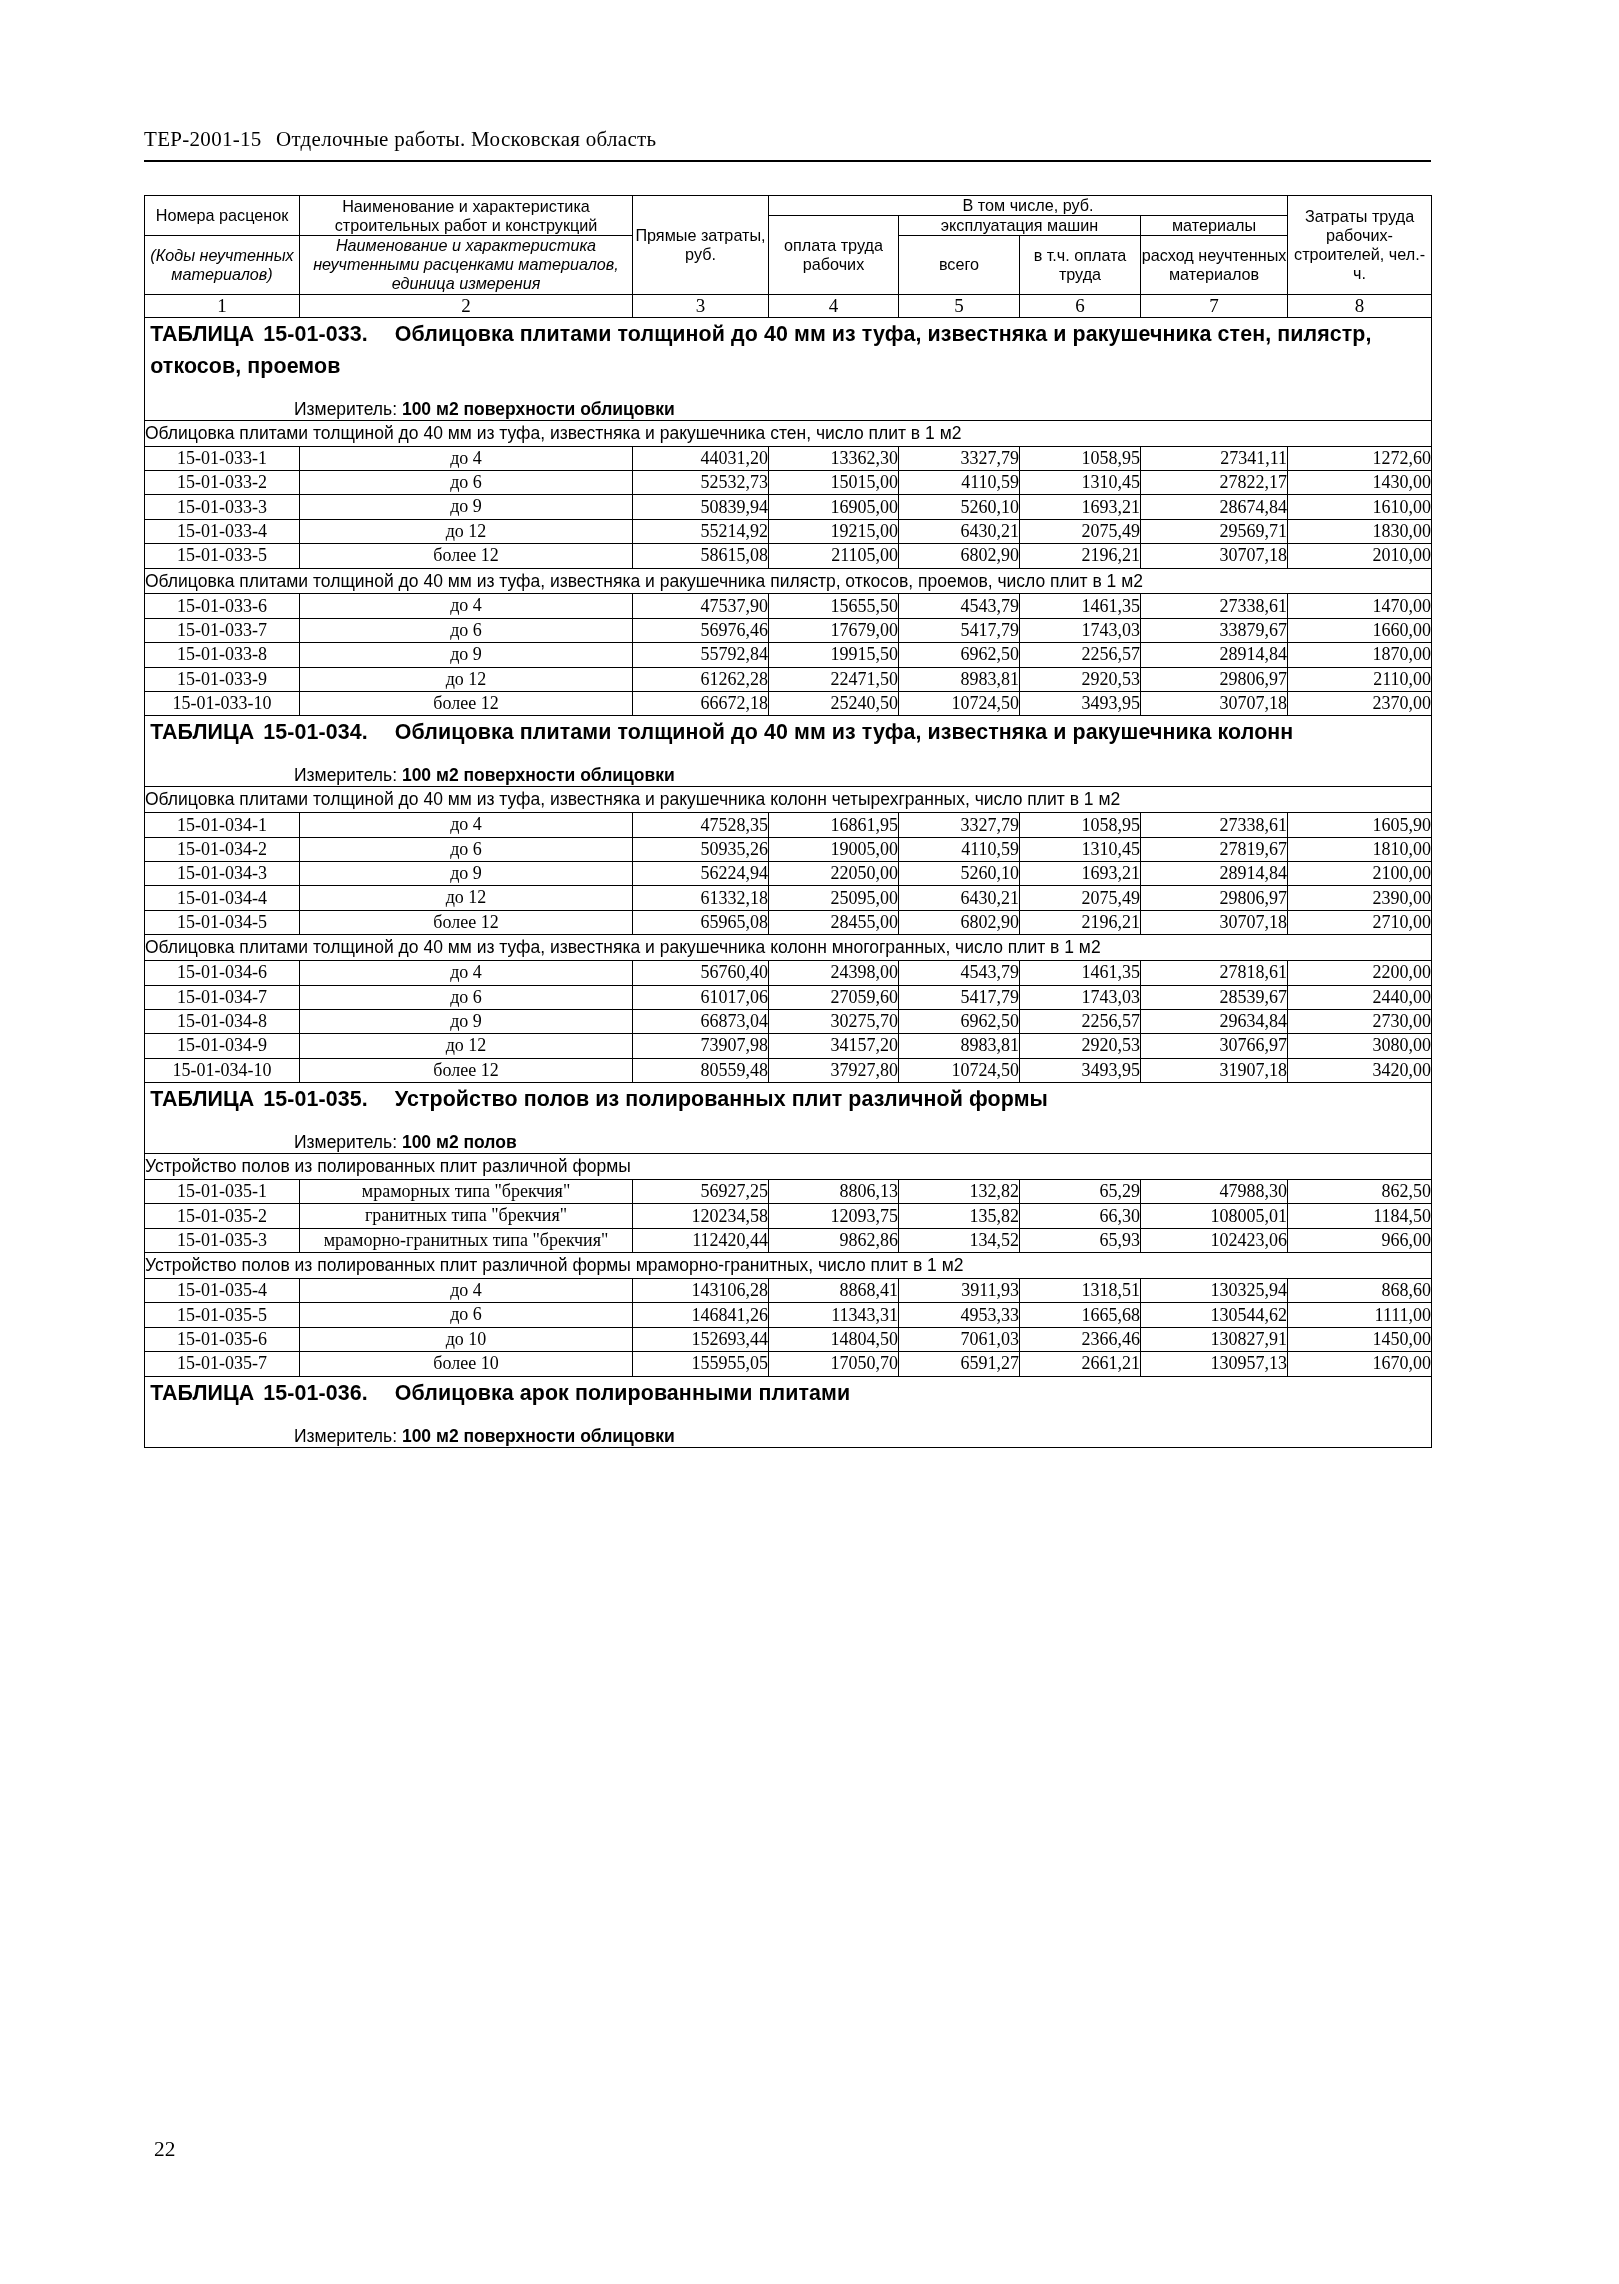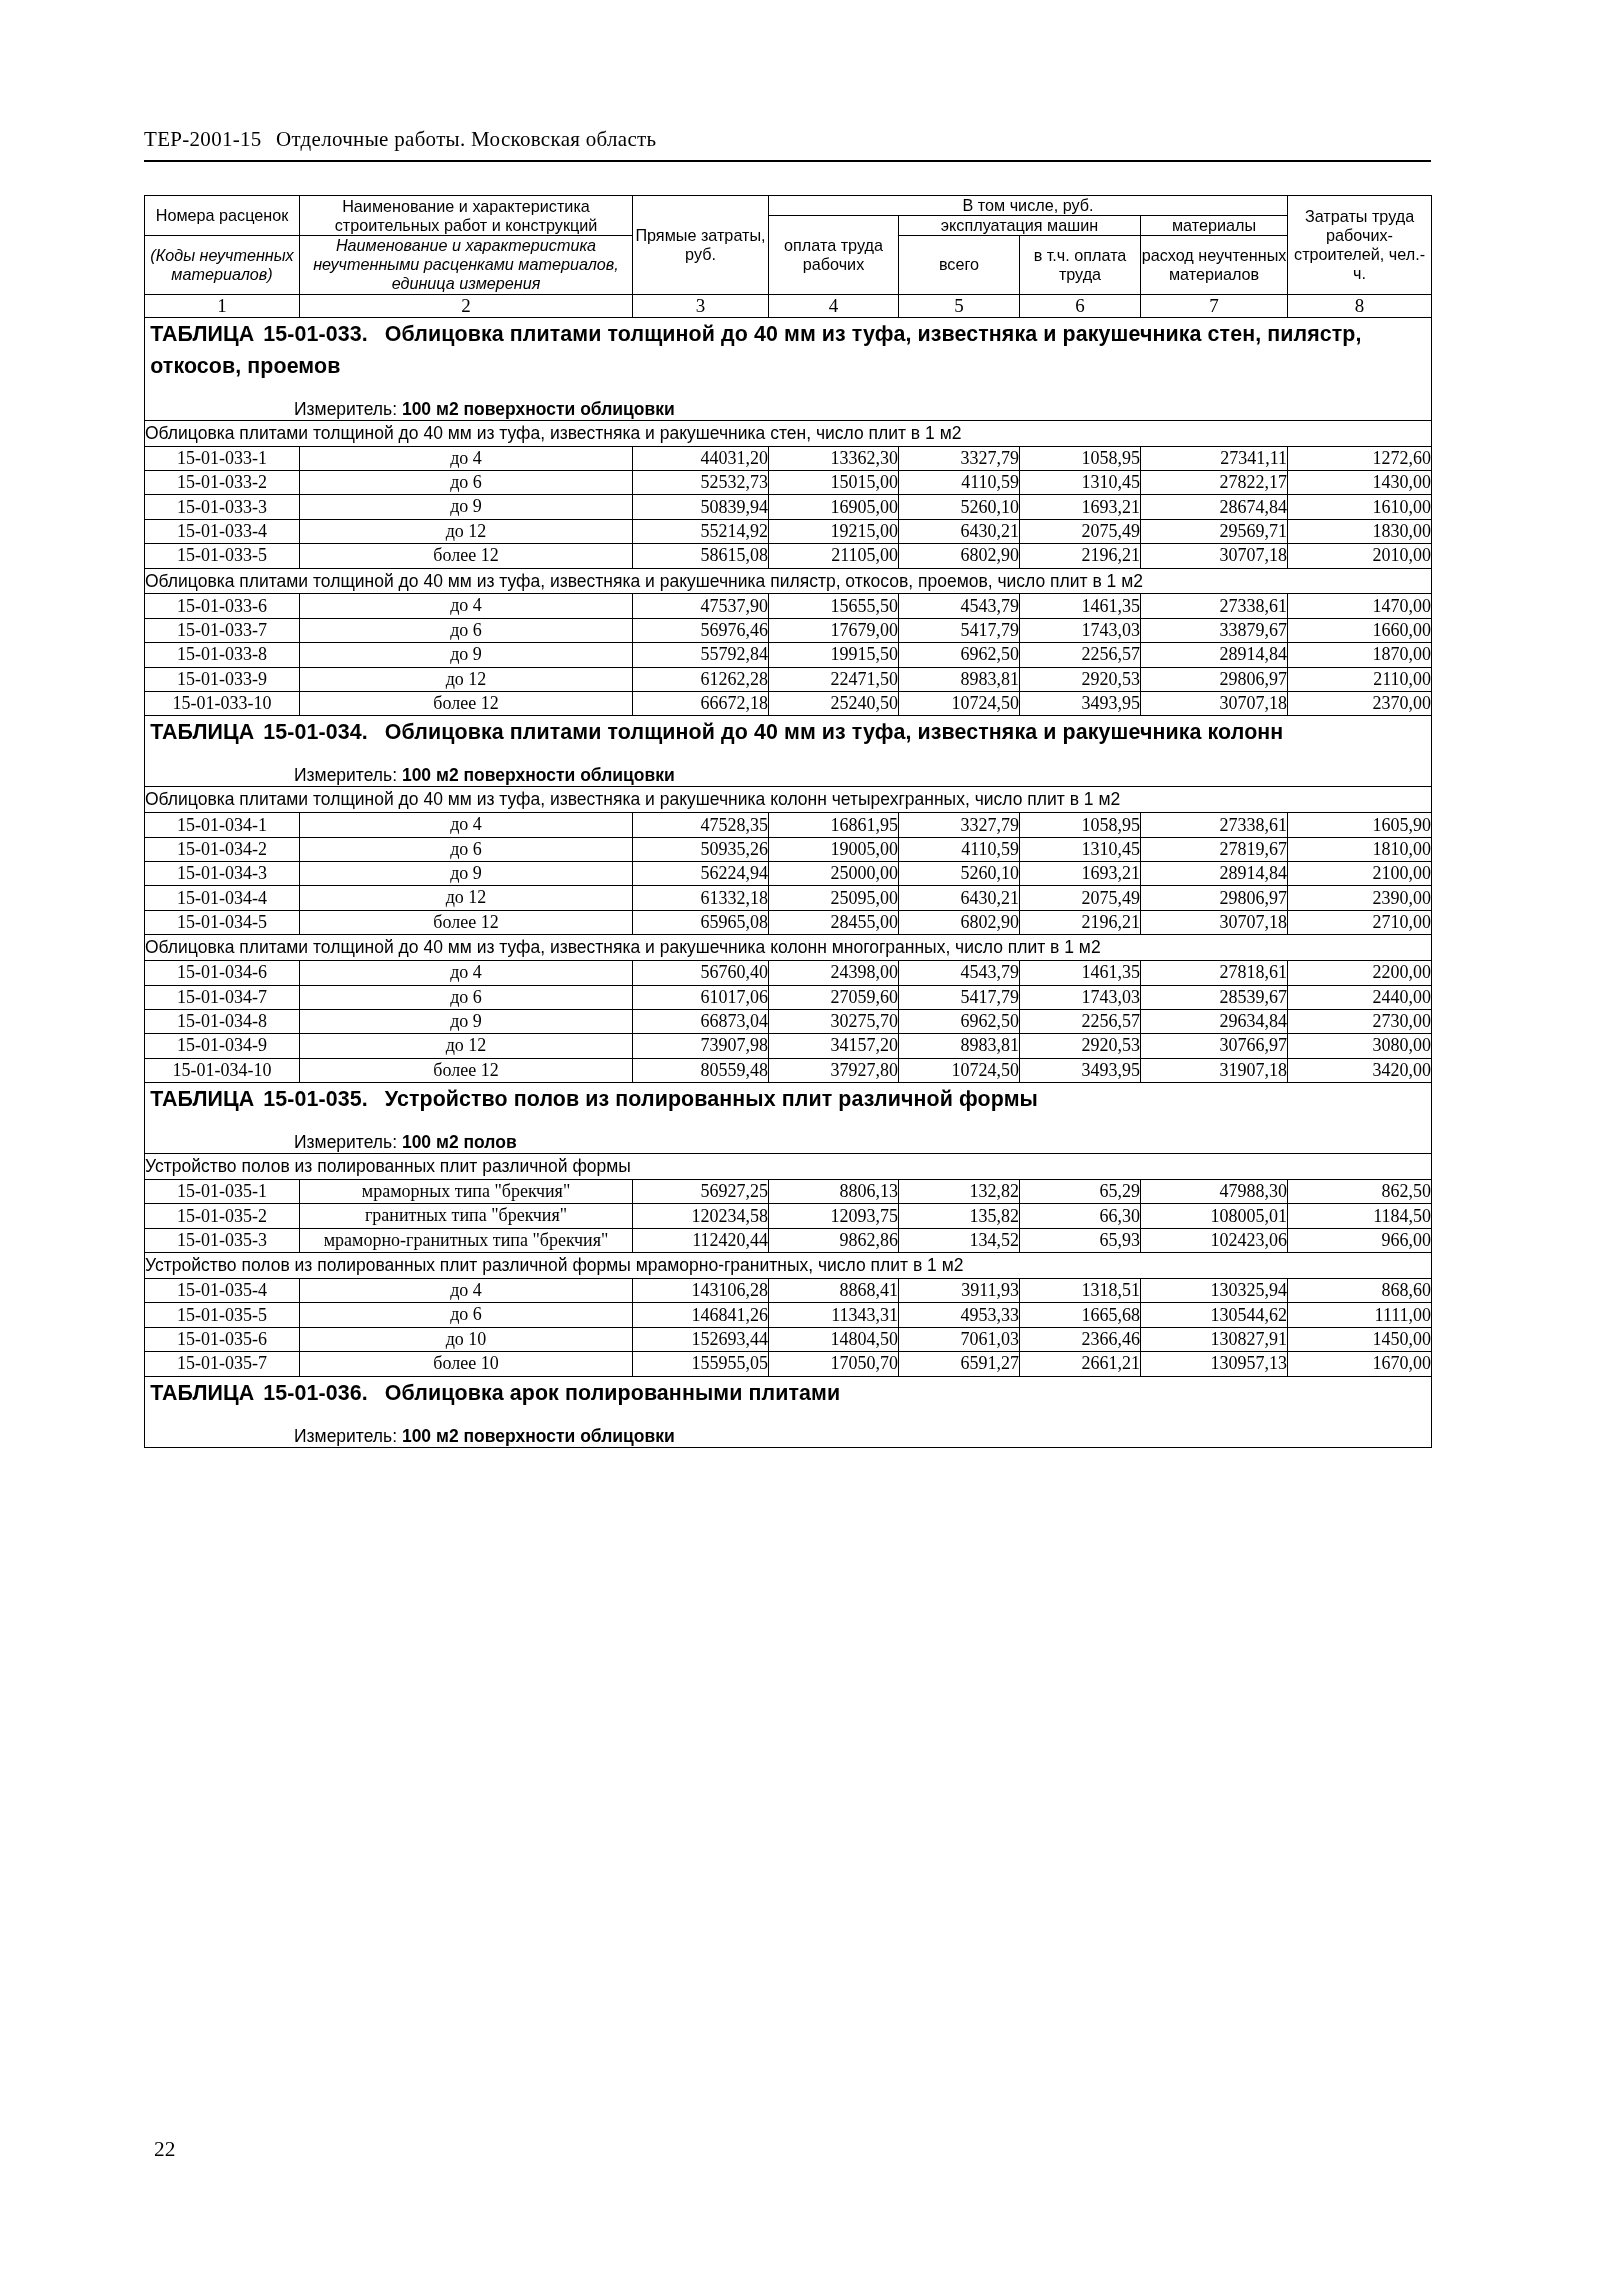--- a/index.html
+++ b/index.html
@@ -98,21 +98,21 @@
   }
   .tbl-title {
     font-family: "Liberation Sans", sans-serif;
     font-weight: bold;
     font-size: 21.4px;
     line-height: 1.50;
     padding: 0 10.4px 0 5.2px;
     letter-spacing: 0.1px;
   }
   .tbl-title .tw { margin-right: 9px; }
-  .tbl-title .tnum { margin-right: 17px; }
+  .tbl-title .tnum { margin-right: 27px; }
   .meter {
     margin-top: 17px;
     padding-left: 149px;
     font-size: 17.5px;
     font-family: "Liberation Sans", sans-serif;
   }
   .meter .mlabel { font-weight: normal; }
   .meter .mval { font-weight: bold; }
 
   
@@ -355,21 +355,21 @@
           <td class="num-cell">19005,00</td>
           <td class="num-cell">4110,59</td>
           <td class="num-cell">1310,45</td>
           <td class="num-cell">27819,67</td>
           <td class="num-cell">1810,00</td>
         </tr>
         <tr class="datarow">
           <td class="code-cell">15-01-034-3</td>
           <td class="desc-cell">до 9</td>
           <td class="num-cell">56224,94</td>
-          <td class="num-cell">25000,00</td>
+          <td class="num-cell">22050,00</td>
           <td class="num-cell">5260,10</td>
           <td class="num-cell">1693,21</td>
           <td class="num-cell">28914,84</td>
           <td class="num-cell">2100,00</td>
         </tr>
         <tr class="datarow">
           <td class="code-cell">15-01-034-4</td>
           <td class="desc-cell">до 12</td>
           <td class="num-cell">61332,18</td>
           <td class="num-cell">25095,00</td>

